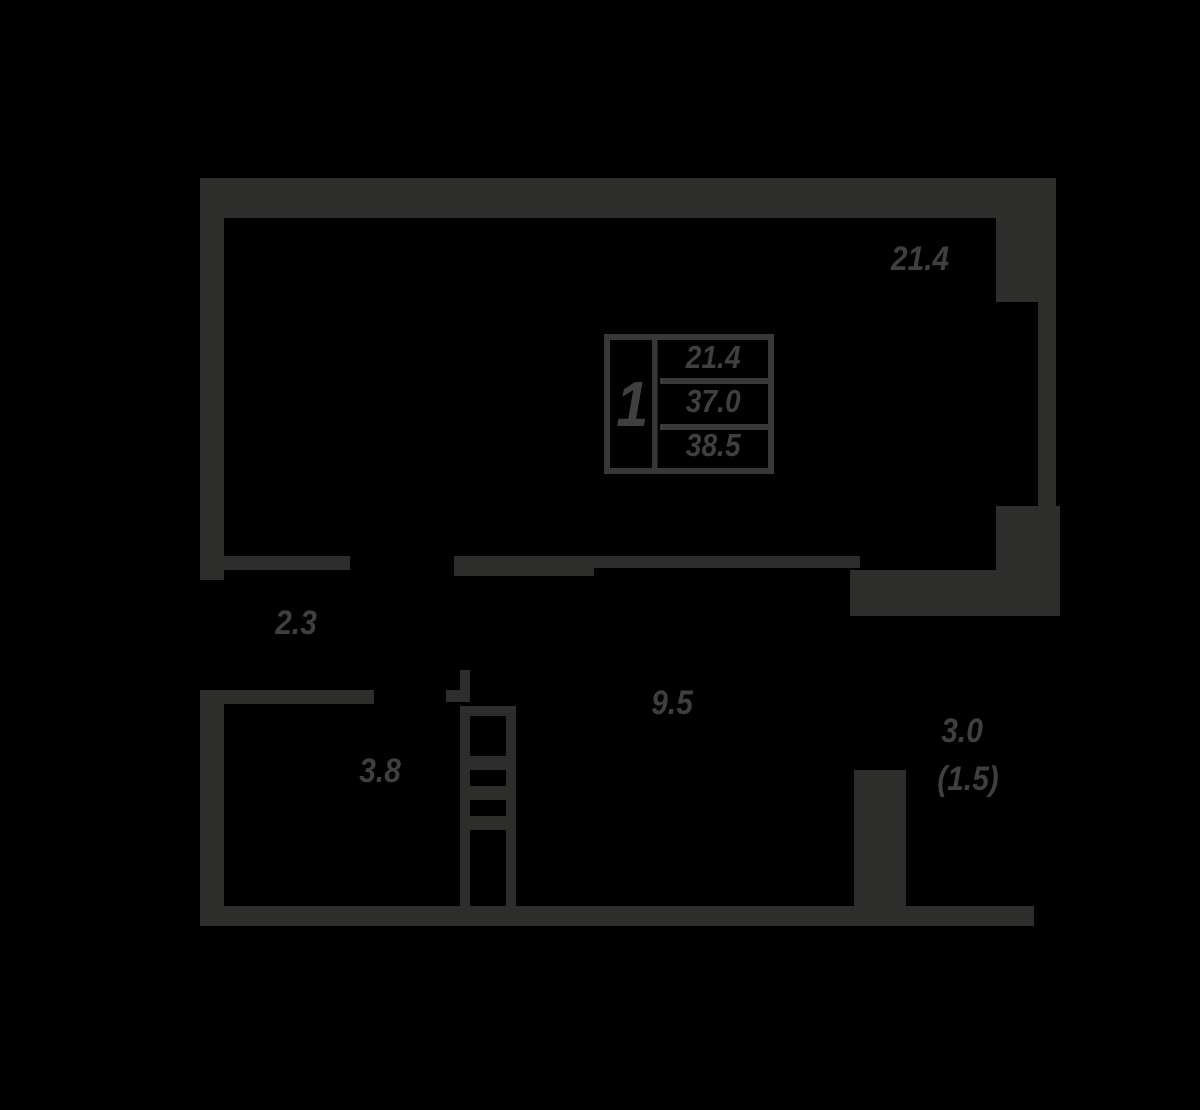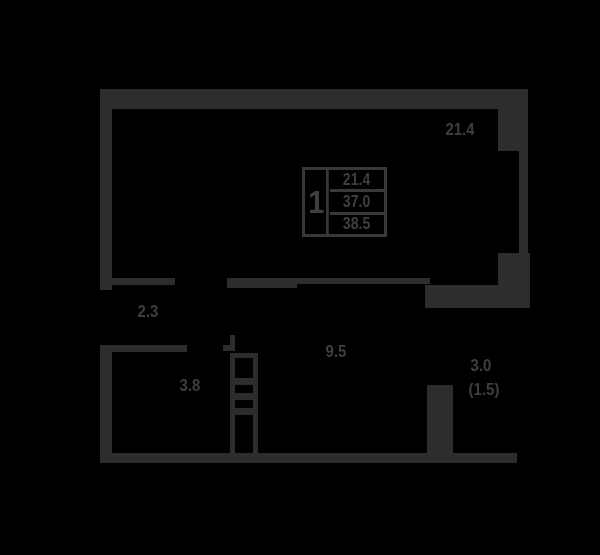--- a/index.html
+++ b/index.html
@@ -4,21 +4,21 @@
 <style>
   :root{
     --background:#000000;
     --wall:#2d2d2b;
     --label:#3f3f3d;
     --legend-line:#383836;
   }
   html,body{margin:0;padding:0;background:var(--background);}
   #canvas{
     position:relative;width:600px;height:555px;background:var(--background);
-    overflow:hidden;font-family:"Liberation Sans",sans-serif;
+    overflow:hidden;font-family:"Liberation Sans",sans-serif;font-style:italic;
   }
   .wall{position:absolute;background:var(--wall);}
   .room-label{
     position:absolute;color:var(--label);font-size:17px;font-weight:bold;
     transform:translate(-50%,-50%) scaleX(0.88);white-space:nowrap;letter-spacing:0px;
   }
   
   .shaft{
     position:absolute;left:230px;top:353px;width:28px;height:110px;
     border:5px solid var(--wall);box-sizing:border-box;background:transparent;

